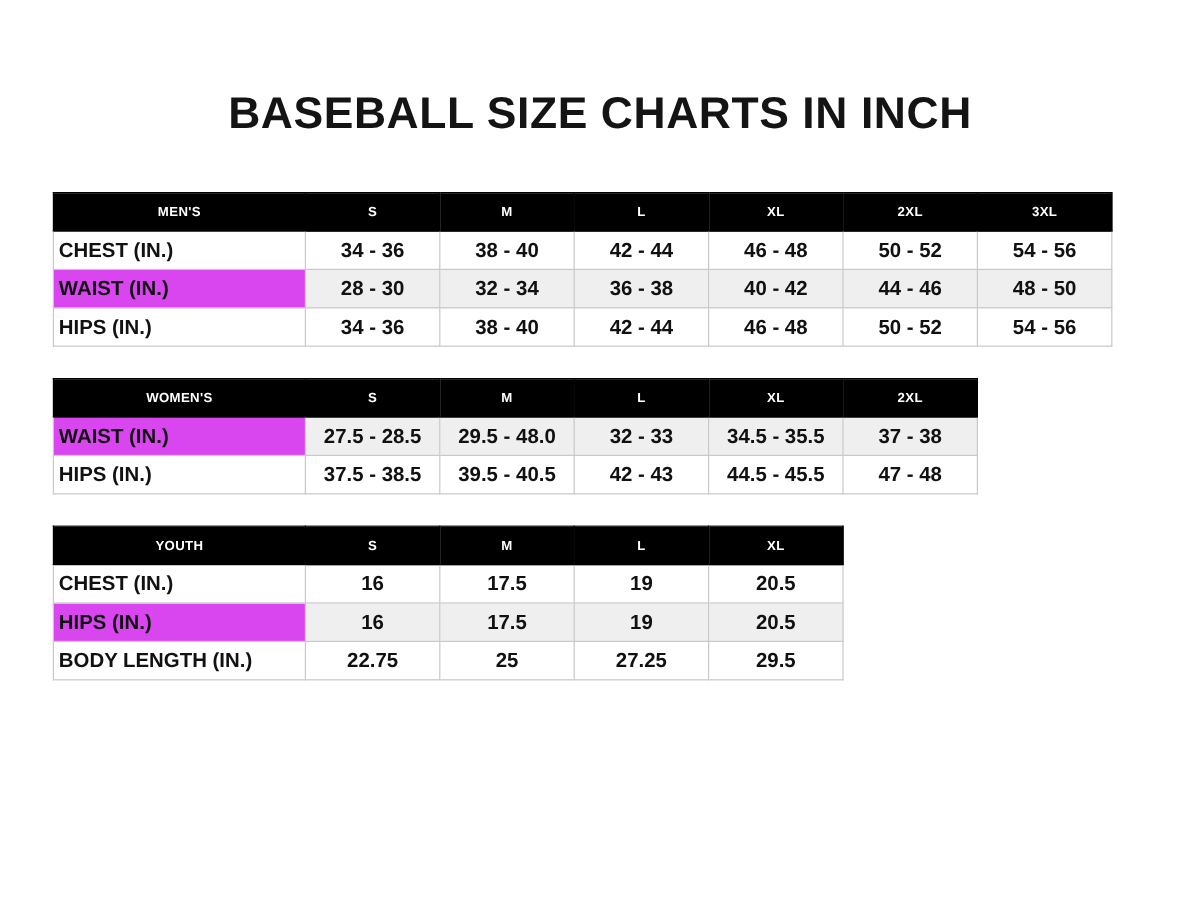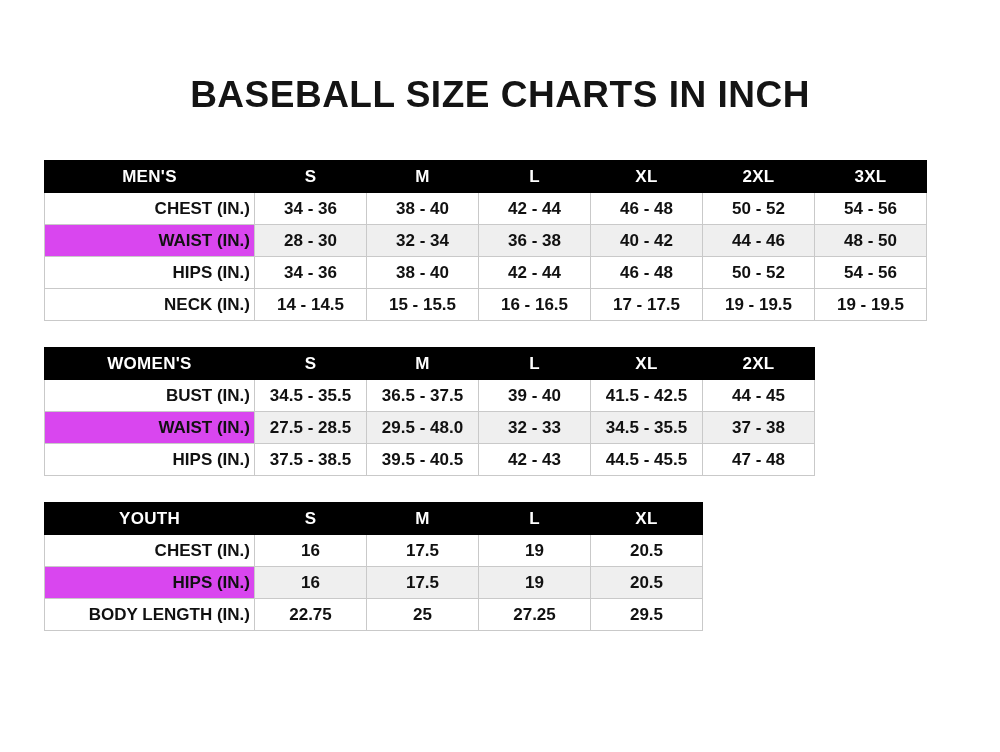--- a/index.html
+++ b/index.html
@@ -48,31 +48,31 @@
     text-align: center;
     height: 31px;
     padding: 0 4px;
     font-weight: bold;
     white-space: nowrap;
   }
   table.size-table thead th {
     background: #000000;
     color: #ffffff;
     border: 1px solid #000000;
-    font-size: 17px;
+    font-size: 11px;
     letter-spacing: 0.3px;
   }
   table.size-table thead th.rowlabel {
     text-align: center;
   }
   table.size-table tbody tr.alt td {
     background: #efefef;
   }
   table.size-table tbody td.rowlabel {
-    text-align: right;
+    text-align: left;
     background: #ffffff;
   }
   table.size-table tbody tr.alt td.rowlabel {
     background: #d946ef;
   }
   
   .t-men col.c0 { width: 210px; }
   .t-men col.cx { width: 112px; }
 
   .t-women col.c0 { width: 210px; }
@@ -132,29 +132,20 @@
         </tr>
         <tr>
           <td class="rowlabel">HIPS (IN.)</td>
           <td>34 - 36</td>
           <td>38 - 40</td>
           <td>42 - 44</td>
           <td>46 - 48</td>
           <td>50 - 52</td>
           <td>54 - 56</td>
         </tr>
-        <tr>
-          <td class="rowlabel">NECK (IN.)</td>
-          <td>14 - 14.5</td>
-          <td>15 - 15.5</td>
-          <td>16 - 16.5</td>
-          <td>17 - 17.5</td>
-          <td>19 - 19.5</td>
-          <td>19 - 19.5</td>
-        </tr>
       </tbody>
     </table>
 
     <table class="size-table t-women">
       <colgroup>
         <col class="c0">
           <col class="cx">
           <col class="cx">
           <col class="cx">
           <col class="cx">
@@ -164,28 +155,20 @@
         <tr>
           <th class="rowlabel">WOMEN'S</th>
           <th>S</th>
           <th>M</th>
           <th>L</th>
           <th>XL</th>
           <th>2XL</th>
         </tr>
       </thead>
       <tbody>
-        <tr>
-          <td class="rowlabel">BUST (IN.)</td>
-          <td>34.5 - 35.5</td>
-          <td>36.5 - 37.5</td>
-          <td>39 - 40</td>
-          <td>41.5 - 42.5</td>
-          <td>44 - 45</td>
-        </tr>
         <tr class="alt">
           <td class="rowlabel">WAIST (IN.)</td>
           <td>27.5 - 28.5</td>
           <td>29.5 - 48.0</td>
           <td>32 - 33</td>
           <td>34.5 - 35.5</td>
           <td>37 - 38</td>
         </tr>
         <tr>
           <td class="rowlabel">HIPS (IN.)</td>

